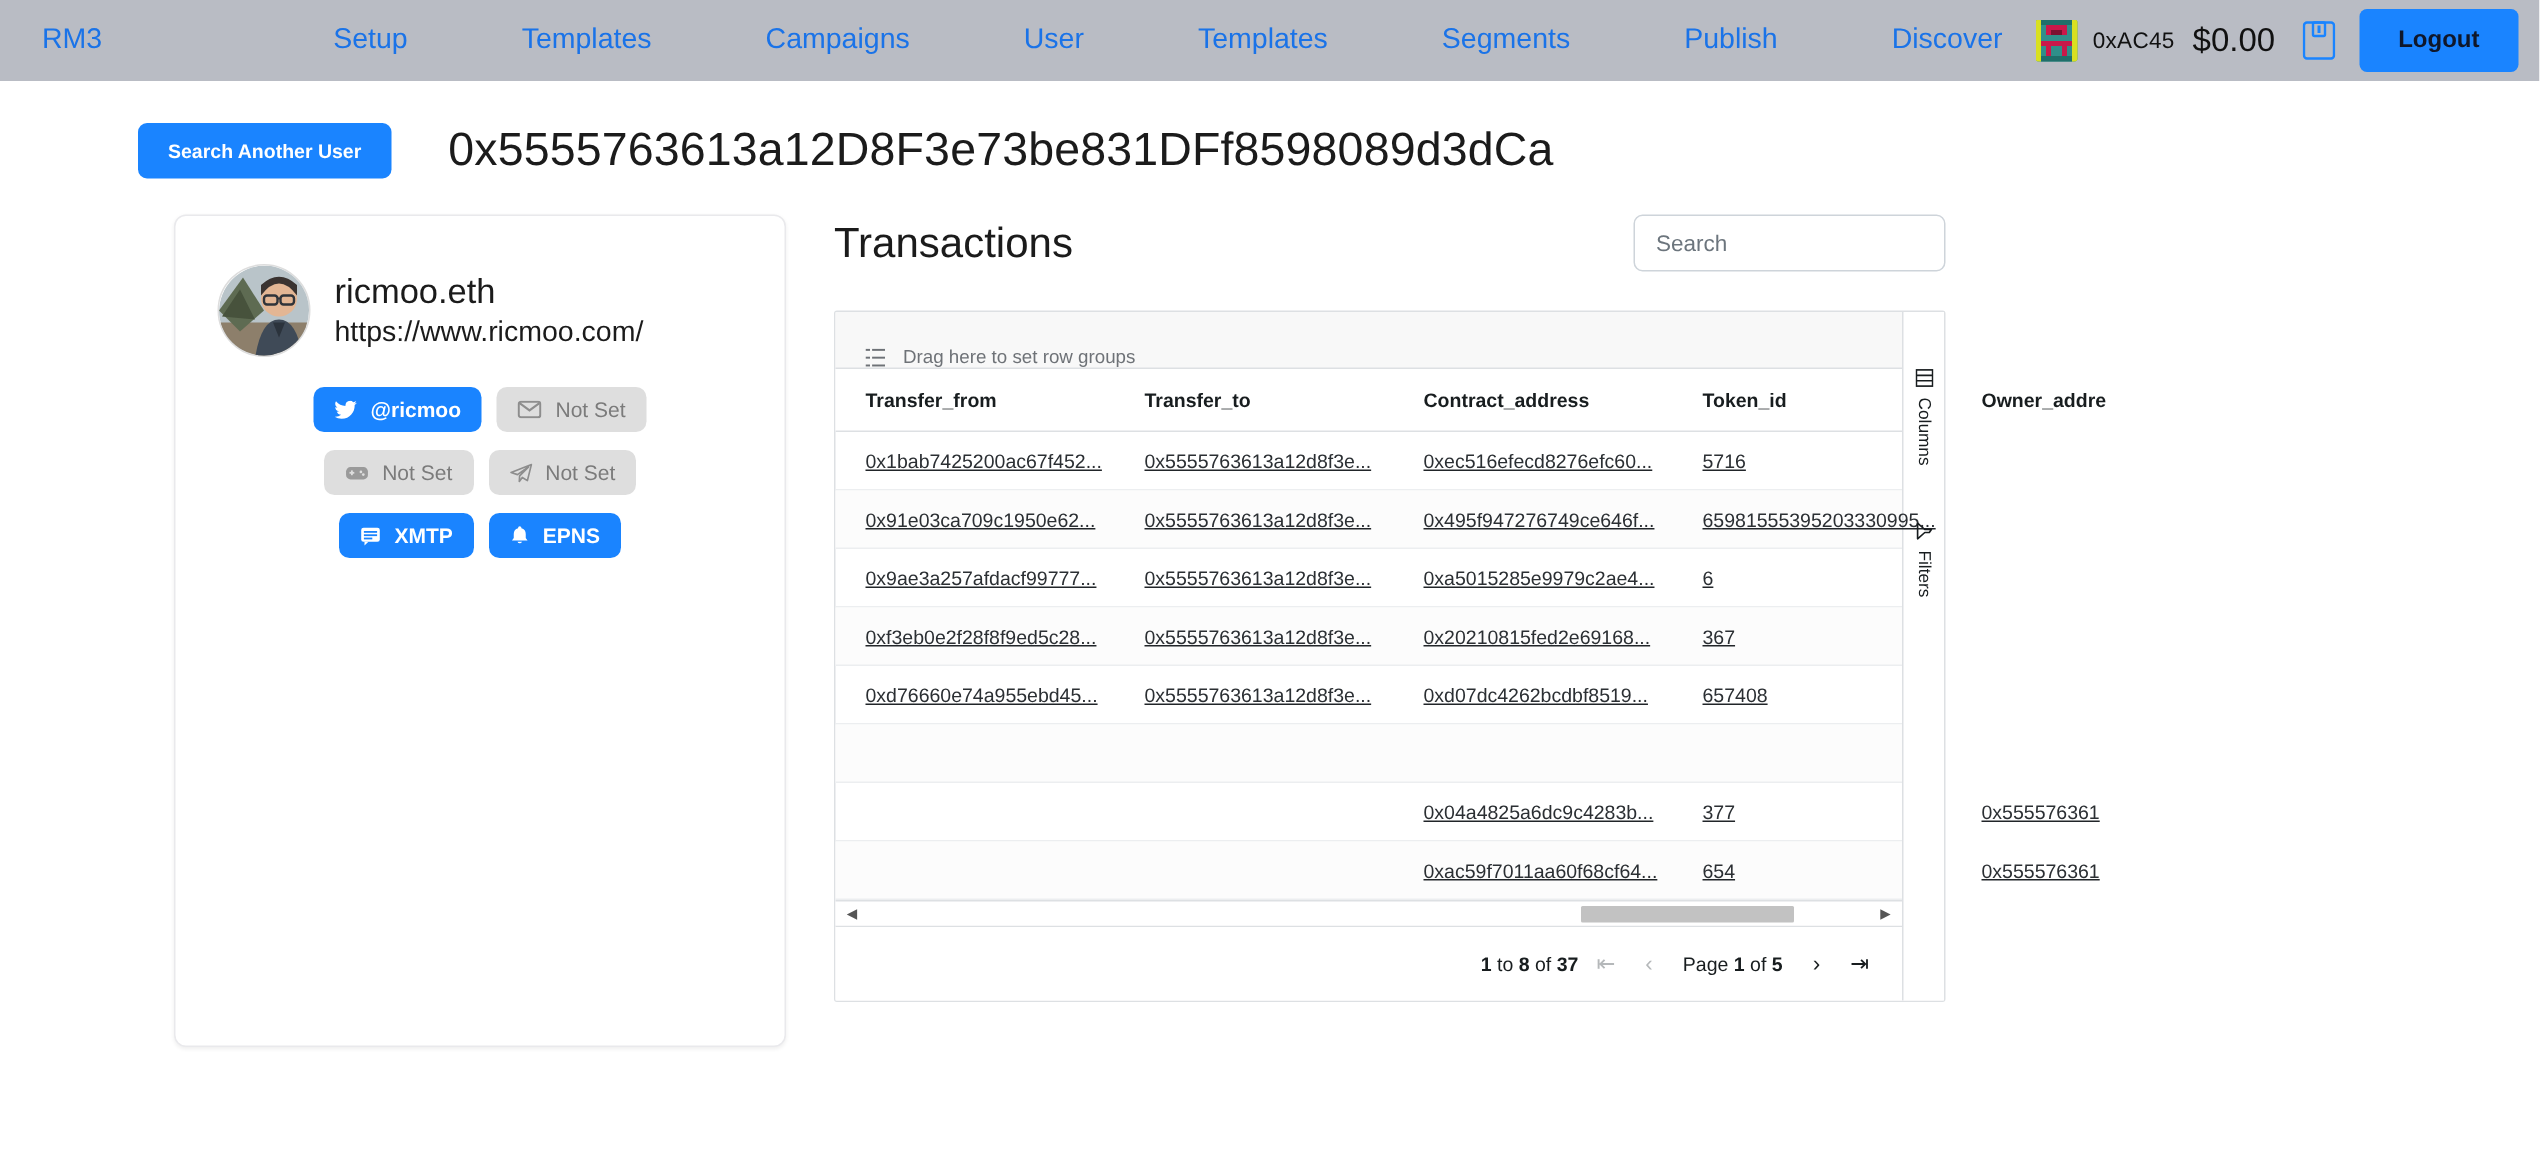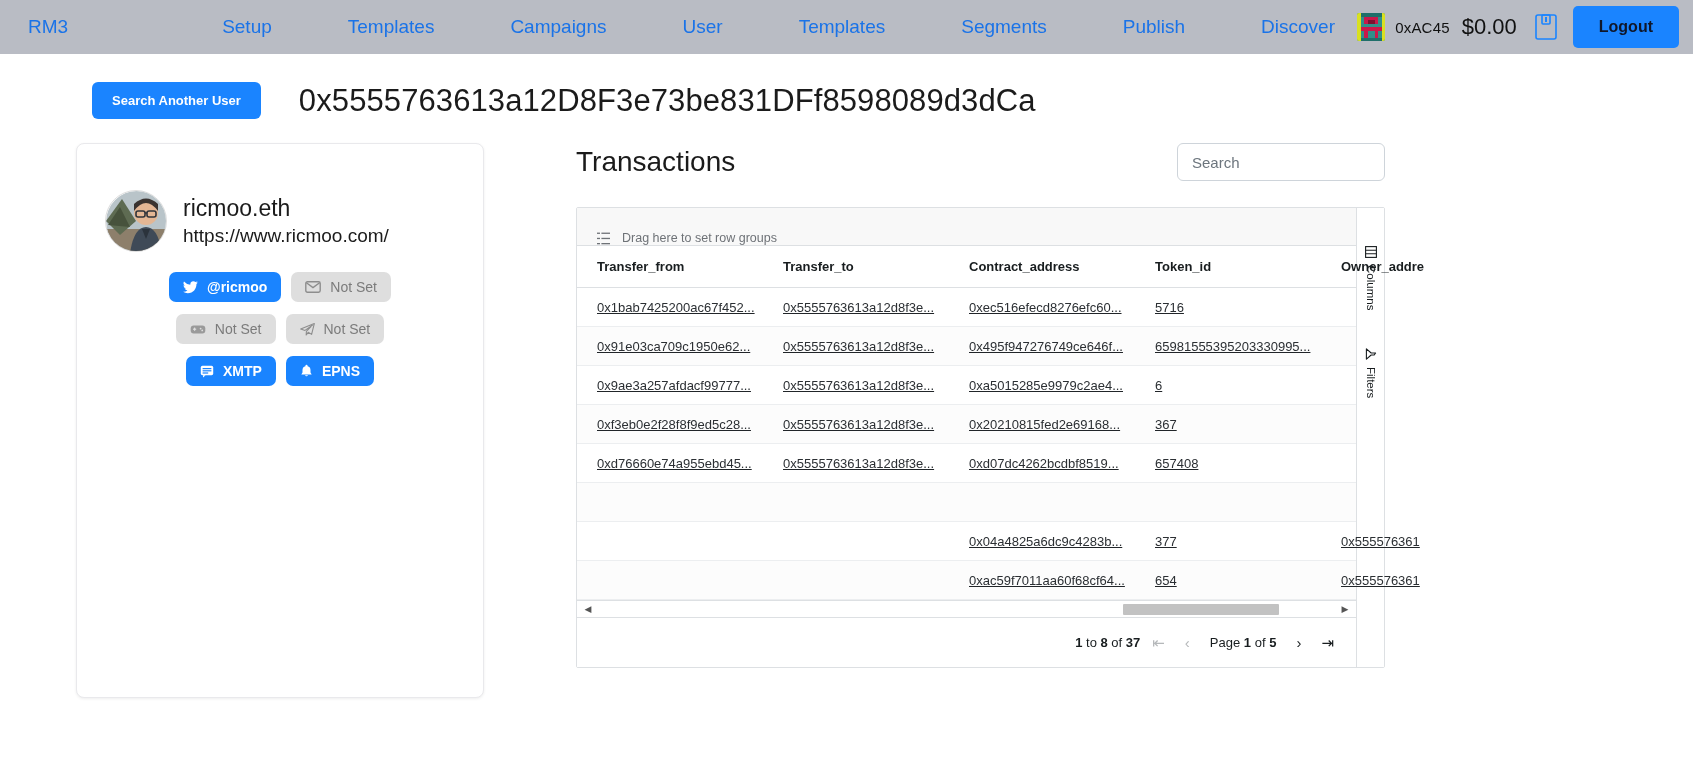--- a/index.html
+++ b/index.html
@@ -37,42 +37,42 @@
   .wallet-bal{ font-size:22px; color:#111; margin-left:2px; }
   .save-icon{ width:22px; height:26px; margin:0 6px 0 8px; display:block; }
   .logout-btn{
     background:#1a84ff; color:#0f172a; border:none; border-radius:5px;
     font-size:16px; font-weight:700; padding:12px 26px; cursor:pointer;
     font-family:inherit;
   }
 
   
   .subhead{
-    display:flex; align-items:center;
+    display:flex; 
     padding:28px 0 0 92px;
   }
   .search-another{
     background:#1a84ff; color:#fff; border:none; border-radius:6px;
     font-size:13px; font-weight:700; padding:11px 20px; cursor:pointer;
     font-family:inherit; white-space:nowrap;
   }
   .addr-title{
     font-size:31px; font-weight:400; color:#1b1b1b;
     margin-left:38px; letter-spacing:.1px;
   }
 
   
   .content{ display:flex; padding:24px 0 0 0; }
 
   
   .profile-card{
-    width:408px; margin-left:76px;
+    width:408px; margin-left:116px;
     background:#fff; border:1px solid #e9e9ec; border-radius:8px;
     box-shadow:0 1px 3px rgba(0,0,0,.07);
-    min-height:555px; padding:46px 0 0 0;
+    min-height:555px; padding:32px 0 0 0;
   }
   .profile-head{ display:flex; align-items:center; padding:0 0 0 28px; }
   .avatar{
     width:62px; height:62px; border-radius:50%;
     overflow:hidden; flex:none; border:1px solid #ddd;
   }
   .avatar svg{ display:block; }
   .profile-meta{ margin-left:16px; }
   .profile-name{ font-size:23px; color:#1b1b1b; line-height:1.25; }
   .profile-url{ font-size:19px; color:#1b1b1b; line-height:1.35; }
@@ -83,21 +83,21 @@
     display:inline-flex; align-items:center; gap:9px;
     border:none; border-radius:7px; padding:8px 14px;
     font-size:14px; font-weight:700; cursor:pointer;
     font-family:inherit; line-height:1;
   }
   .badge.on{ background:#1a84ff; color:#fff; }
   .badge.off{ background:#dedede; color:#7b7b7b; font-weight:400; cursor:default; }
   .badge svg{ display:block; }
 
   
-  .tx-panel{ margin-left:92px; width:809px; }
+  .tx-panel{ margin-left:32px; width:741px; }
   .tx-top{ display:flex; align-items:center; justify-content:space-between; }
   .tx-title{ font-size:28px; font-weight:400; color:#1b1b1b; }
   .tx-search{
     width:208px; height:38px; border:1px solid #ced4da; border-radius:6px;
     padding:0 14px; font-size:15px; color:#495057; font-family:inherit;
     background:#fff; outline:none;
   }
   .tx-search::placeholder{ color:#6c757d; }
 
   .grid-wrap{

